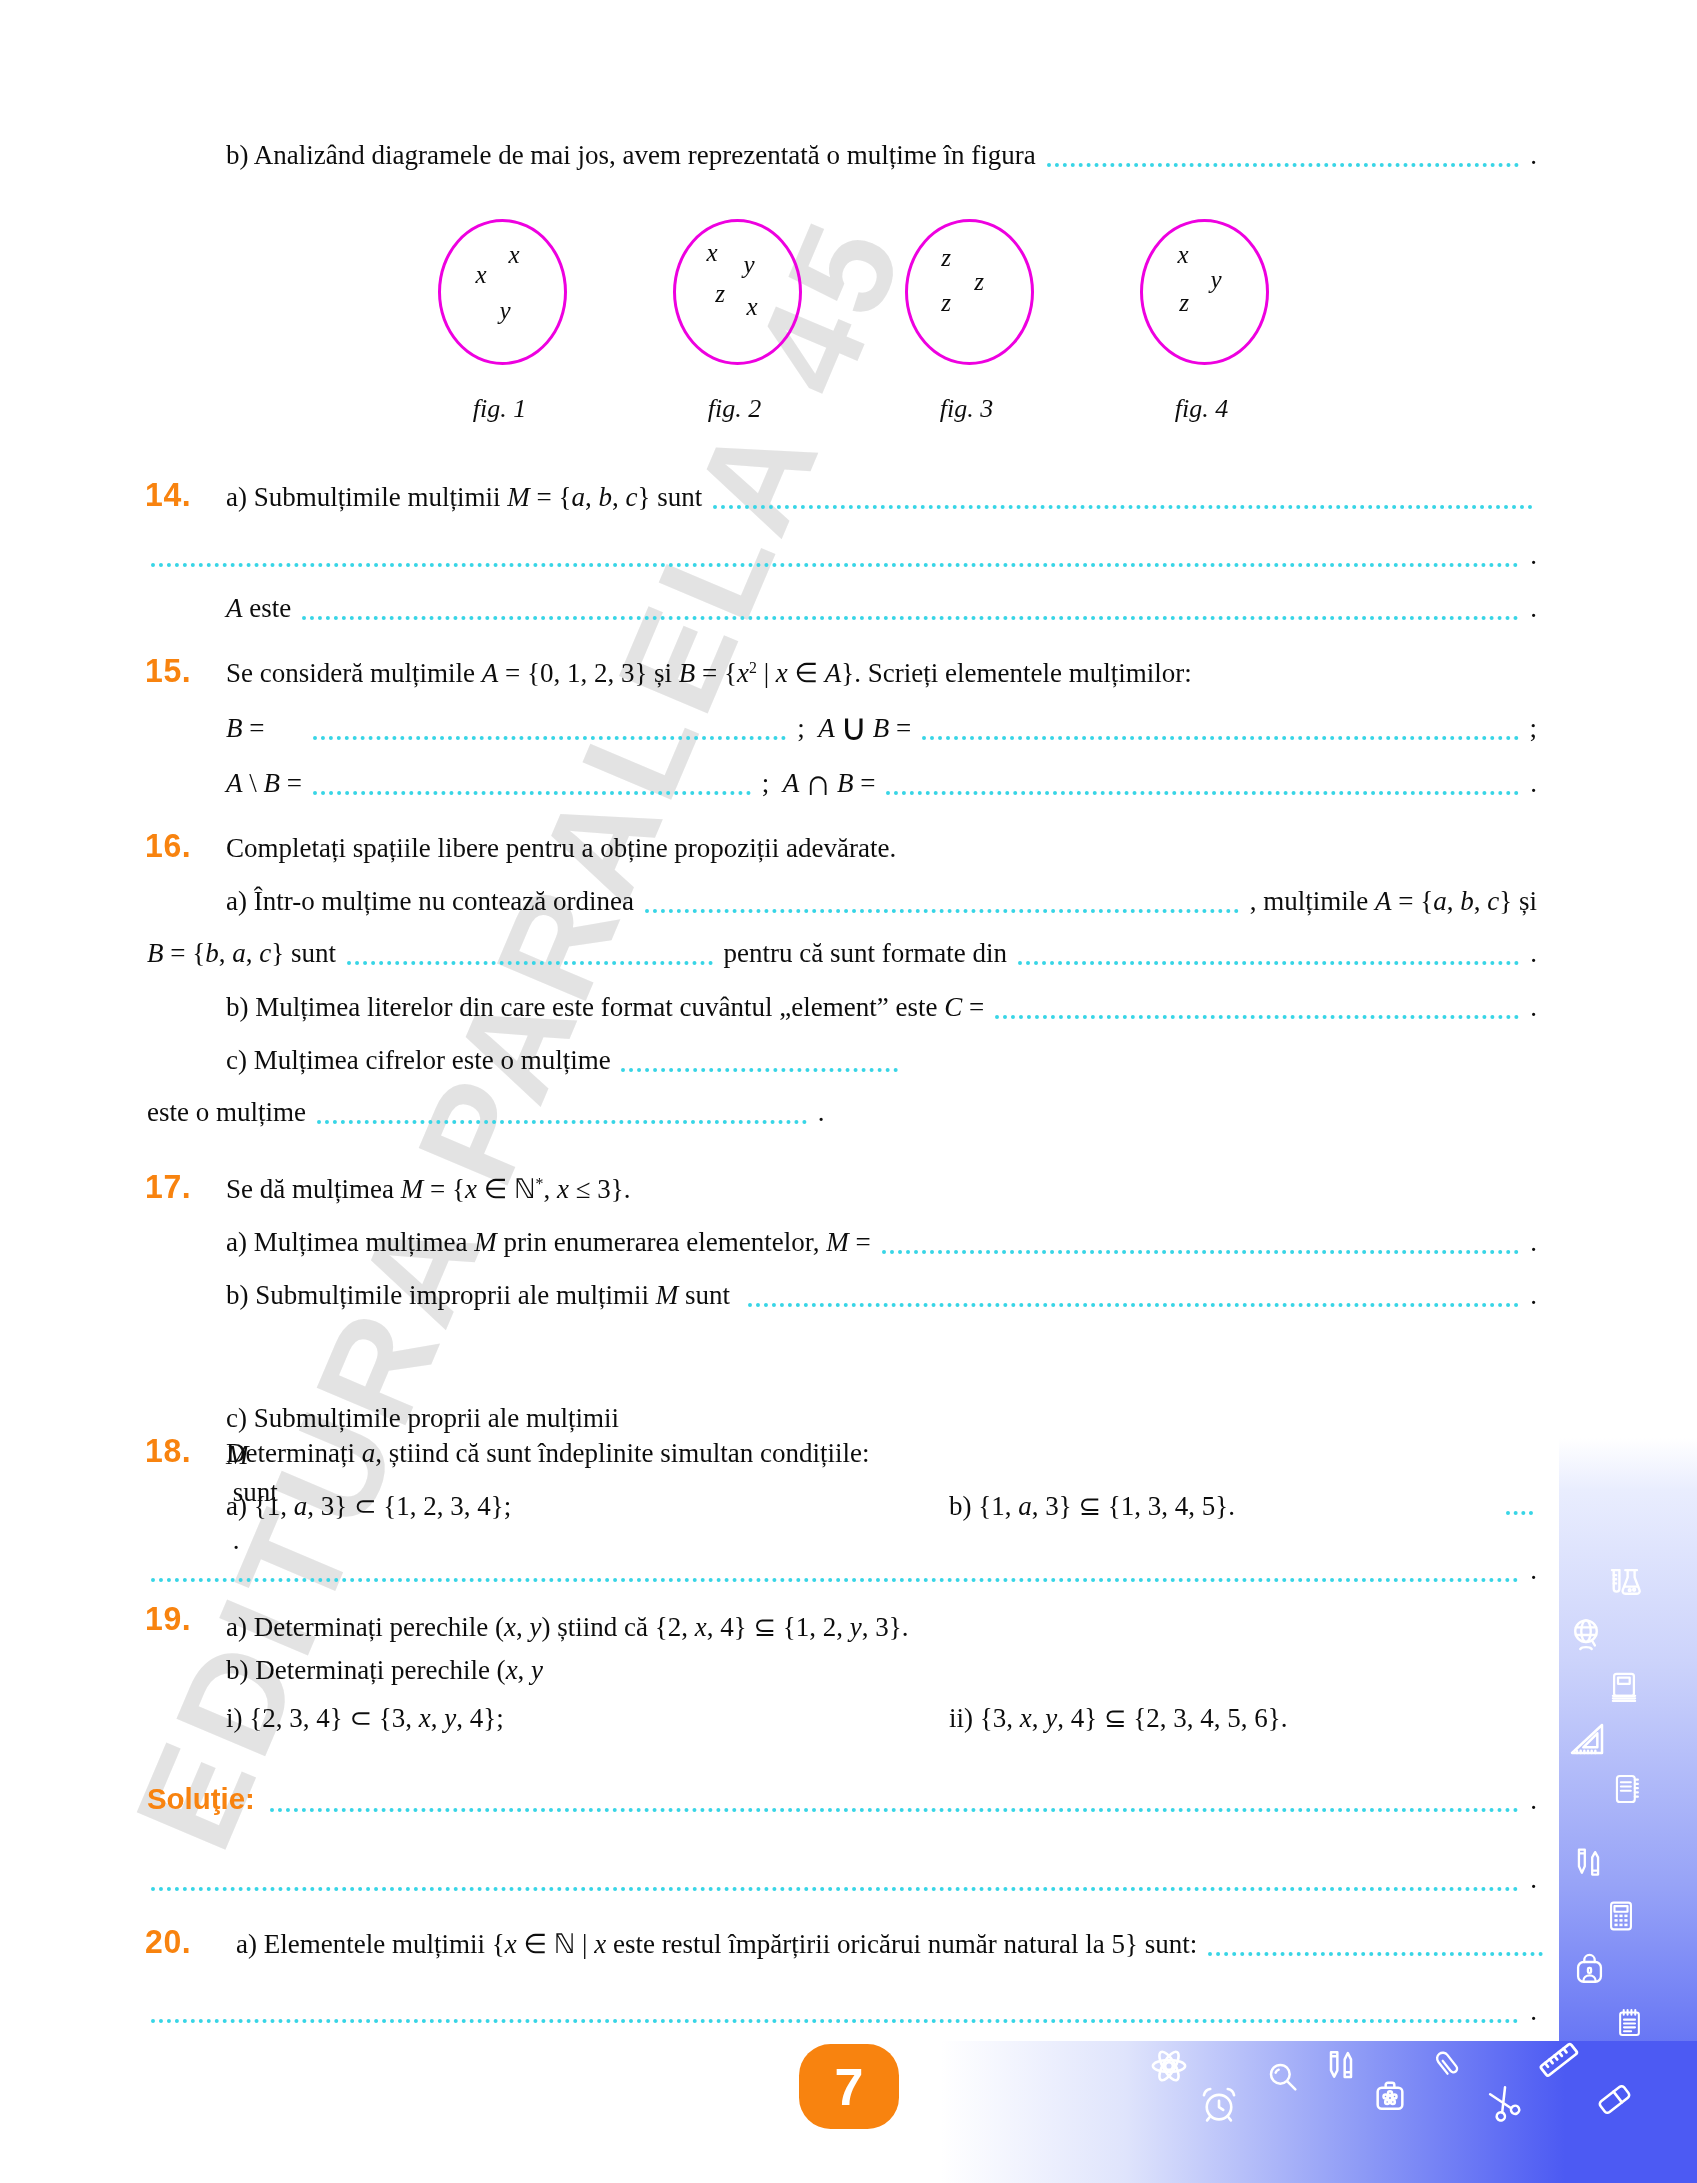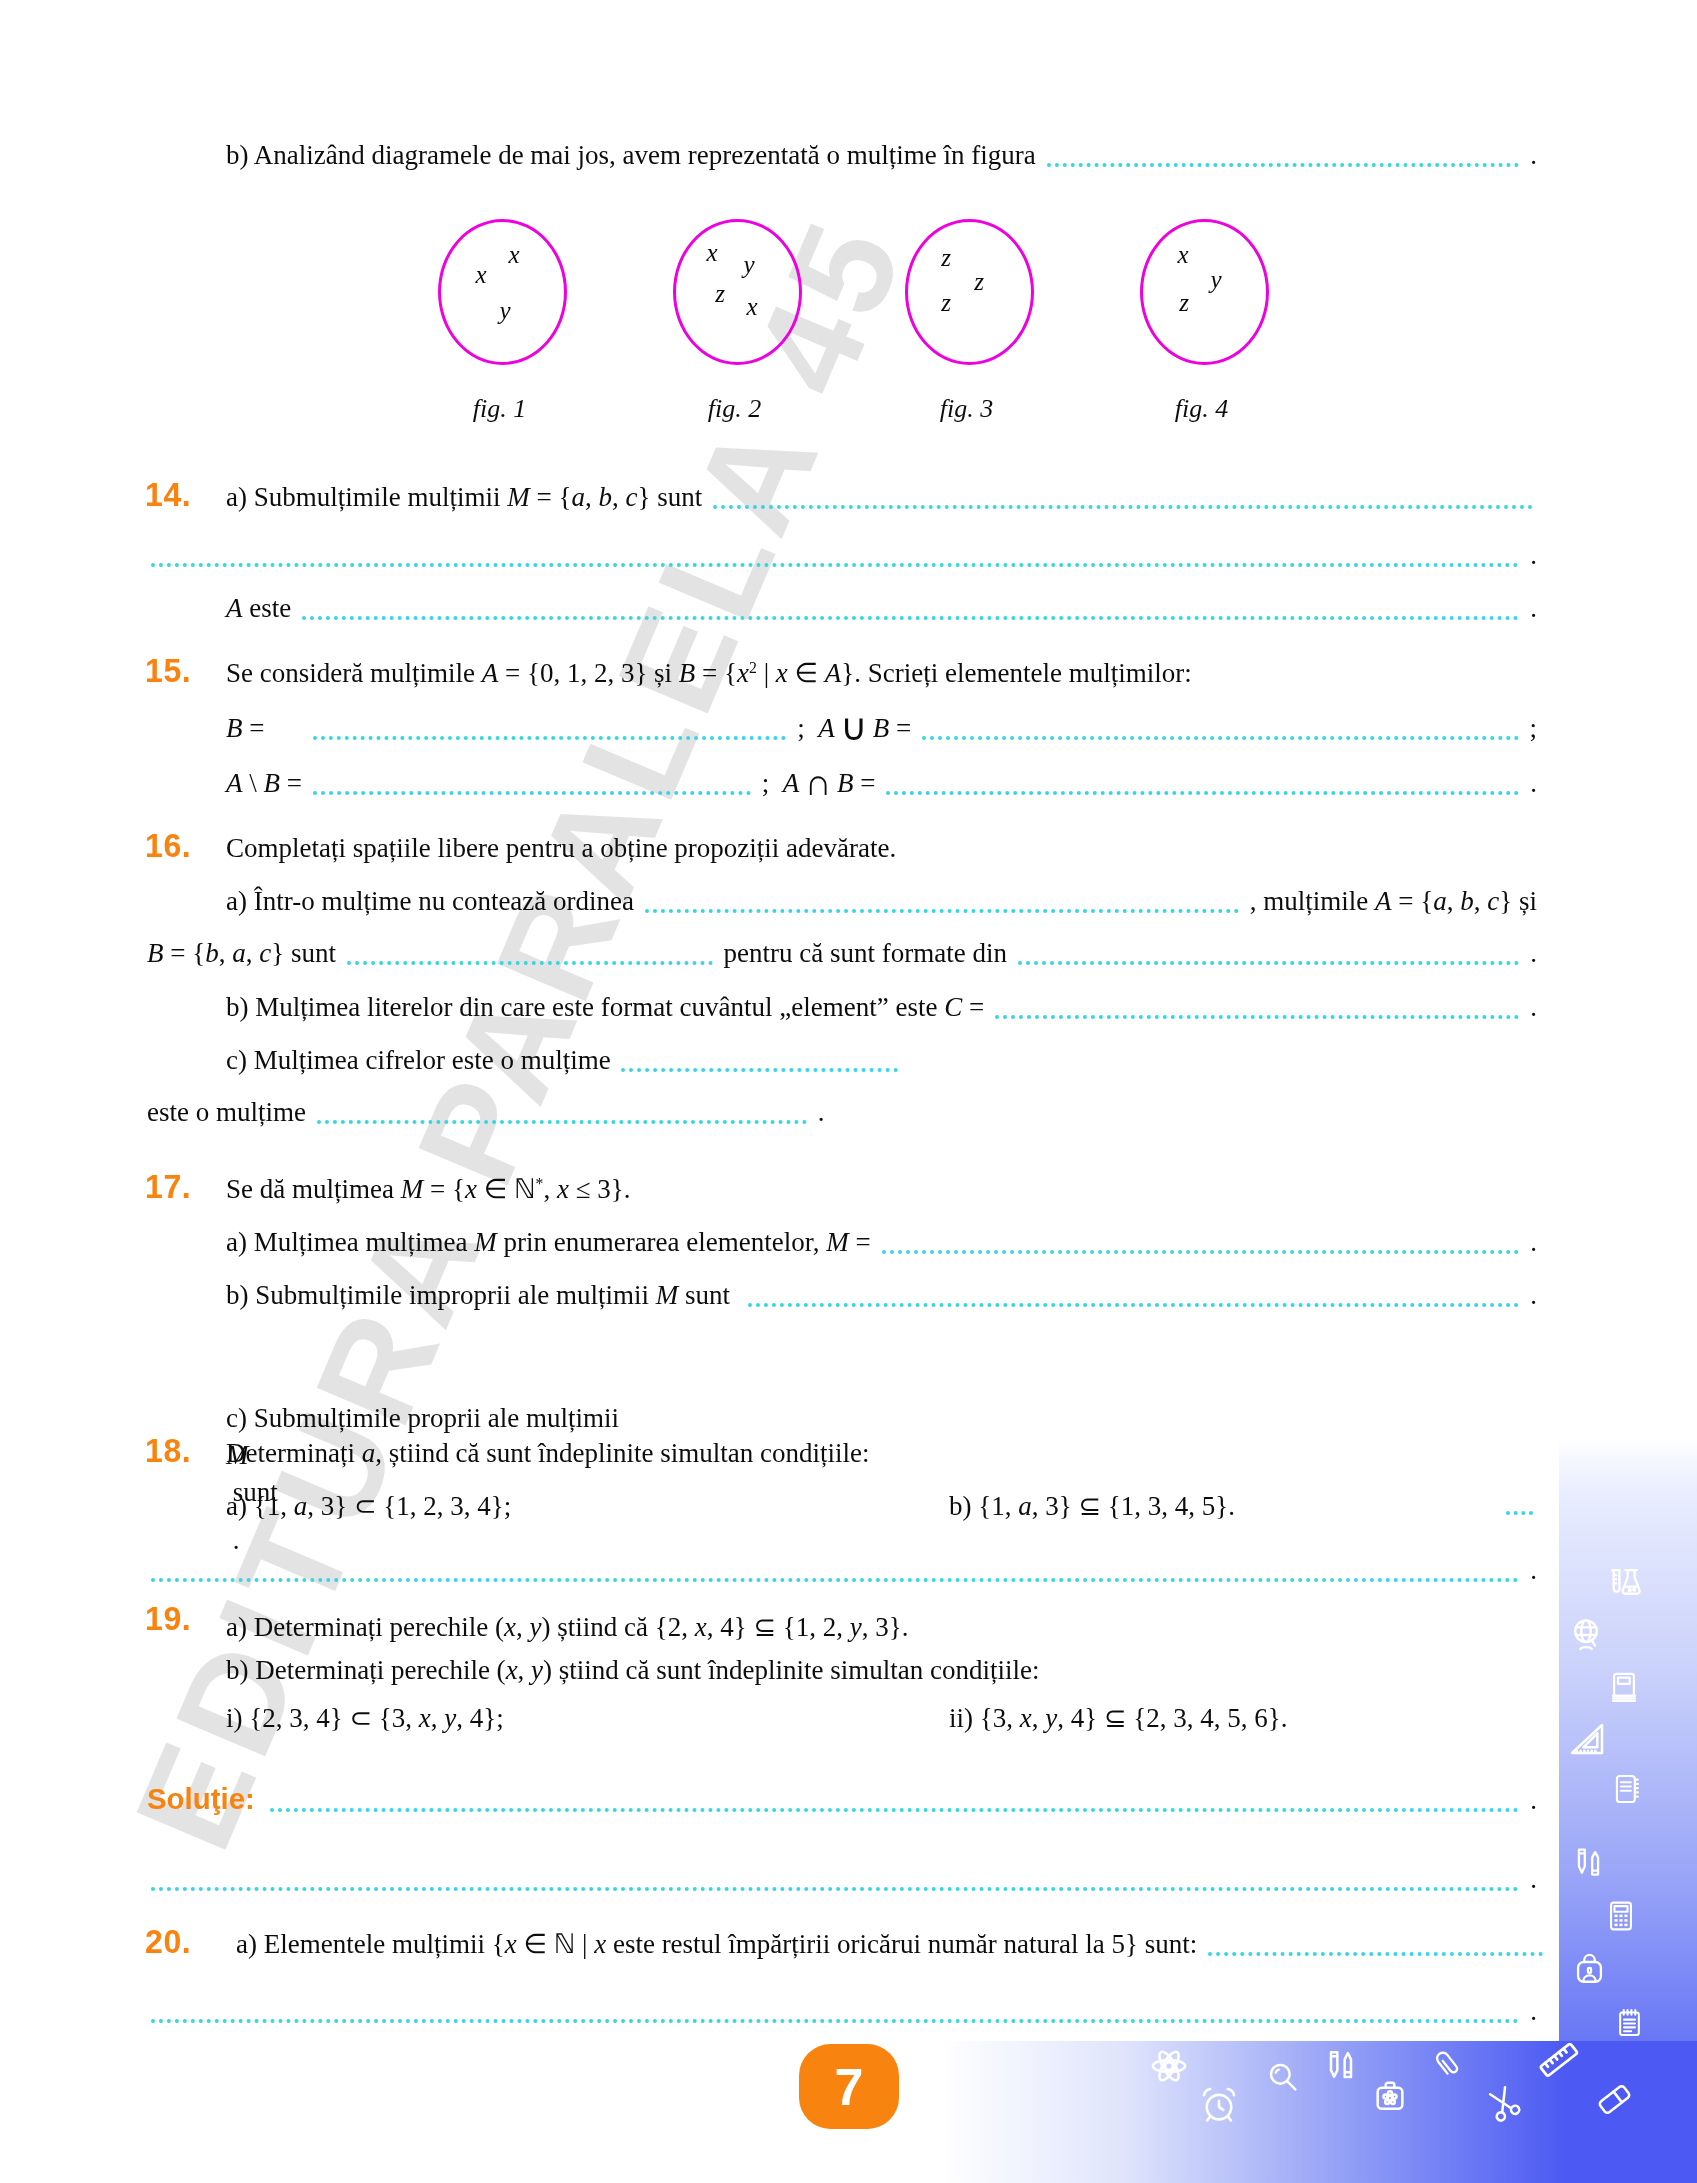--- a/index.html
+++ b/index.html
@@ -124,21 +124,21 @@
       <div class="line" style="left: 147px; top: 1094px;"><span class="t">este o mulțime </span><span class="lead" style="flex: 0 0 auto; width: 490px;"></span><span class="t"> .</span></div>
       <div class="line" style="left: 226px; top: 1171px;"><span class="t">Se dă mulțimea </span><span class="it">M</span><span class="t"> = {</span><span class="it">x</span><span class="t"> ∈ ℕ</span><span class="sup">*</span><span class="t">, </span><span class="it">x</span><span class="t"> ≤ 3}.</span></div>
       <div class="line" style="left: 226px; top: 1224px; width: 1311px;"><span class="t">a) Mulțimea mulțimea </span><span class="it">M</span><span class="t"> prin enumerarea elementelor, </span><span class="it">M</span><span class="t"> = </span><span class="lead"></span><span class="t"> .</span></div>
       <div class="line" style="left: 226px; top: 1277px; width: 1311px;"><span class="t">b) Submulțimile improprii ale mulțimii </span><span class="it">M</span><span class="t"> sunt  </span><span class="lead"></span><span class="t"> .</span></div>
       <div class="line" style="left: 226px; top: 1400px; width: 1311px; flex-direction: column;"><span class="t">c) Submulțimile proprii ale mulțimii </span><span class="it">M</span><span class="t"> sunt </span><span class="lead"></span><span class="t"> .</span></div>
       <div class="line" style="left: 226px; top: 1435px;"><span class="t">Determinați </span><span class="it">a</span><span class="t">, știind că sunt îndeplinite simultan condițiile:</span></div>
       <div class="line" style="left: 226px; top: 1488px;"><span class="t">a) {1, </span><span class="it">a</span><span class="t">, 3} ⊂ {1, 2, 3, 4};</span></div>
       <div class="line" style="left: 949px; top: 1488px;"><span class="t">b) {1, </span><span class="it">a</span><span class="t">, 3} ⊆ {1, 3, 4, 5}.</span></div>
       <div class="line" style="left: 147px; top: 1552px; width: 1390px;"><span class="lead"></span><span class="t"> .</span></div>
       <div class="line" style="left: 226px; top: 1603px; margin-top: 6px;"><span class="t">a) Determinați perechile (</span><span class="it">x</span><span class="t">, </span><span class="it">y</span><span class="t">) știind că {2, </span><span class="it">x</span><span class="t">, 4} ⊆ {1, 2, </span><span class="it">y</span><span class="t">, 3}.</span></div>
-      <div class="line" style="left: 226px; top: 1652px;"><span class="t">b) Determinați perechile (</span><span class="it">x</span><span class="t">, </span><span class="it">y</span><span class="t">) știind că sunt îndeplinite simultan condițiile:</span></div>
+      <div class="line" style="left: 226px; top: 1652px;"><span class="t">b) Determinați perechile (</span><span class="it">x</span><span class="t">, </span><span class="it">y</span></div>
       <div class="line" style="left: 226px; top: 1700px;"><span class="t">i) {2, 3, 4} ⊂ {3, </span><span class="it">x</span><span class="t">, </span><span class="it">y</span><span class="t">, 4};</span></div>
       <div class="line" style="left: 949px; top: 1700px;"><span class="t">ii) {3, </span><span class="it">x</span><span class="t">, </span><span class="it">y</span><span class="t">, 4} ⊆ {2, 3, 4, 5, 6}.</span></div>
       <div class="line" style="left: 147px; top: 1780px; width: 1390px;"><span class="orange-label">Soluţie:</span><span class="sp" style="width: 11px;"></span><span class="lead"></span><span class="t"> .</span></div>
       <div class="line" style="left: 147px; top: 1861px; width: 1390px;"><span class="lead"></span><span class="t"> .</span></div>
       <div class="line" style="left: 226px; top: 1926px; width: 1311px; margin-left: 10px;"><span class="t">a) Elementele mulțimii {</span><span class="it">x</span><span class="t"> ∈ ℕ | </span><span class="it">x</span><span class="t"> este restul împărțirii oricărui număr natural la 5} sunt: </span><span class="lead"></span></div>
       <div class="line" style="left: 147px; top: 1993px; width: 1390px;"><span class="lead"></span><span class="t"> .</span></div>
     </div>
   <div id="numbers">
       <div class="num" style="left: 145px; top: 475px;">14.</div>
       <div class="num" style="left: 145px; top: 651px;">15.</div>

